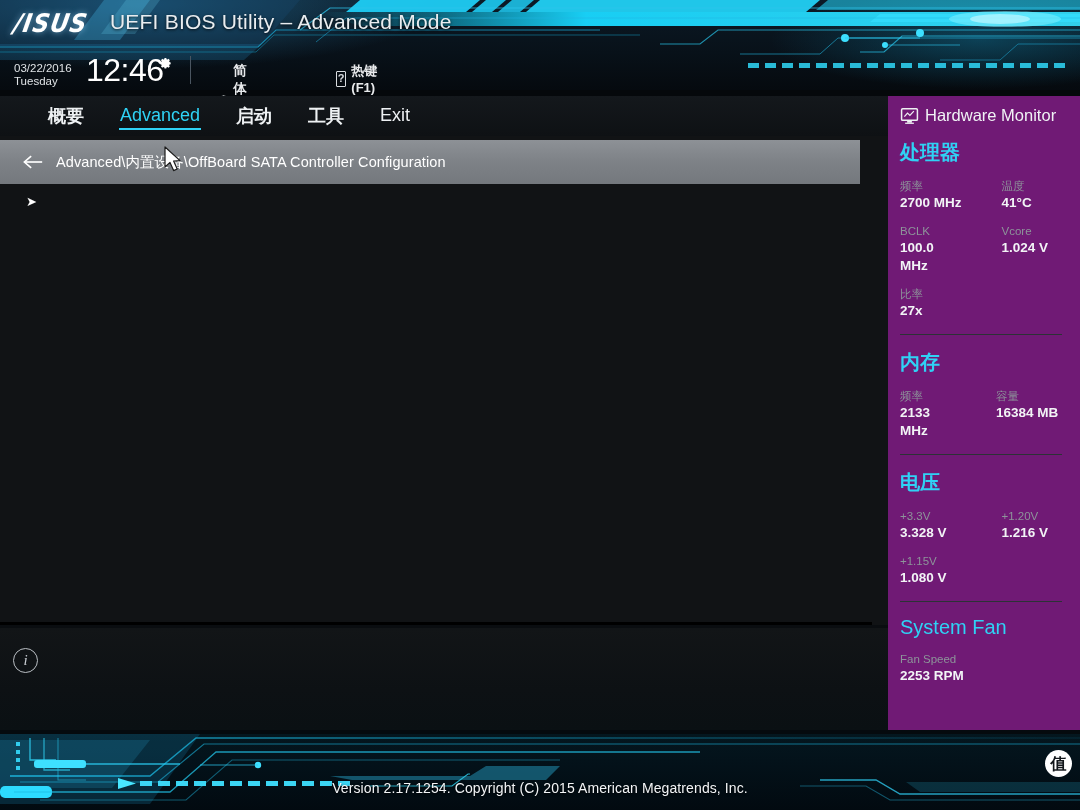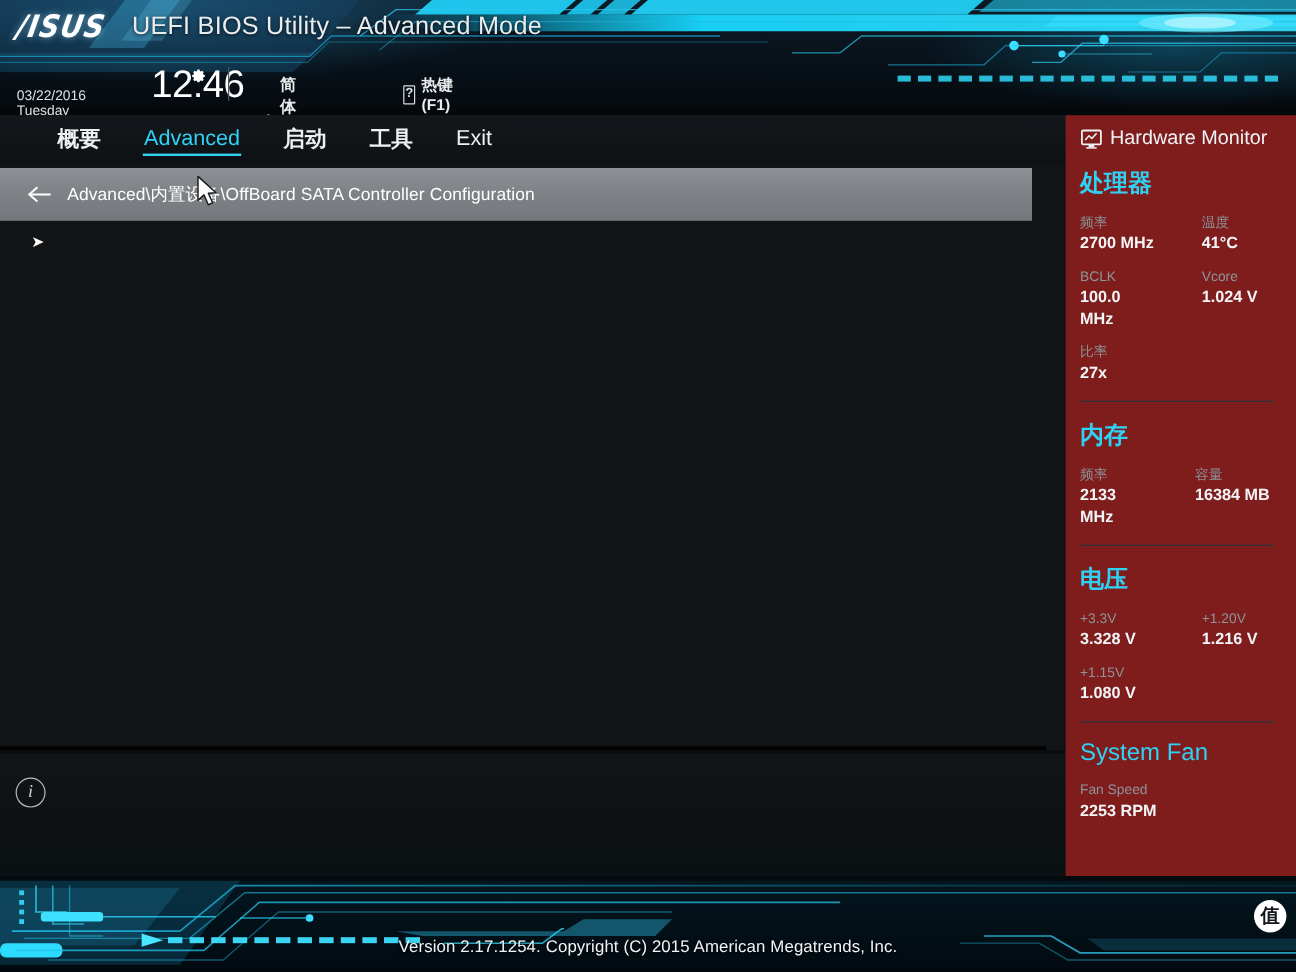--- a/index.html
+++ b/index.html
@@ -34,28 +34,27 @@
   .app-title {
     position:absolute; left:110px; top:10px;
     font-size:21px; color:#e9edf0; letter-spacing:.2px;
     text-shadow:0 1px 3px rgba(0,0,0,.8);
   }
 
   
   .clock-row { position:absolute; left:14px; top:58px; height:34px; }
   .date-block {
     position:absolute; left:0; top:4px; font-size:11.5px;
-    line-height:13px; color:#dfe3e6;margin-top:12px;
+    line-height:13px; color:#dfe3e6;
   }
   .time-big {
     position:absolute; left:72px; top:-6px;
     font-size:32px; font-weight:300; color:#ffffff;
     letter-spacing:-0.5px;
     font-family:"Liberation Sans",sans-serif;
-    margin-left:40px;
   }
   .gear-ic { position:absolute; left:143px; top:-2px; width:16px; height:16px; }
   .vsep {
     position:absolute; left:176px; top:-2px; width:1px; height:28px;
     background:#4a5560;
   }
   .lang-item { position:absolute; left:206px; top:4px; display:flex; align-items:center; gap:6px; }
   .hotkey-item { position:absolute; left:322px; top:4px; display:flex; align-items:center; gap:5px; }
   .lang-text { font-size:13.5px; color:#e8eaec; font-weight:bold; }
   .hk-text { font-size:13px; color:#e8eaec; font-weight:bold; }
@@ -118,21 +117,21 @@
     position:absolute; left:13px; top:20px; width:25px; height:25px;
     border:1.6px solid #b9bec3; border-radius:50%;
     display:flex; align-items:center; justify-content:center;
     font-size:15px; color:#c8cdd2; font-family:"Liberation Serif",serif;
     font-style:italic;
   }
 
   
   .hw {
     position:absolute; left:888px; top:96px; width:192px; height:634px;
-    background:#7f1d1d; padding:8px 14px 0 10px;
+    background:#701a75; padding:8px 14px 0 10px;
   }
   .hw-head { display:flex; align-items:center; gap:6px; margin:2px 0 14px 2px; }
   .hw-head-t { font-size:16.5px; color:#f0f3f5; }
   .hw-sect { font-size:20px; color:#2fd2f5; font-weight:bold; margin:0 0 12px 2px; }
   .hw-sect.latin { font-weight:normal; }
   .hw-grid { display:flex; margin:0 0 11px 2px;gap:37px; }
   .hw-col { width:84px; }
   .hw-col.wide { width:100px; }
   .hw-lab { font-size:11.5px; color:#8d949a; line-height:16px; }
   .hw-val { font-size:13.5px; color:#f2f4f6; font-weight:bold; line-height:18px; }

